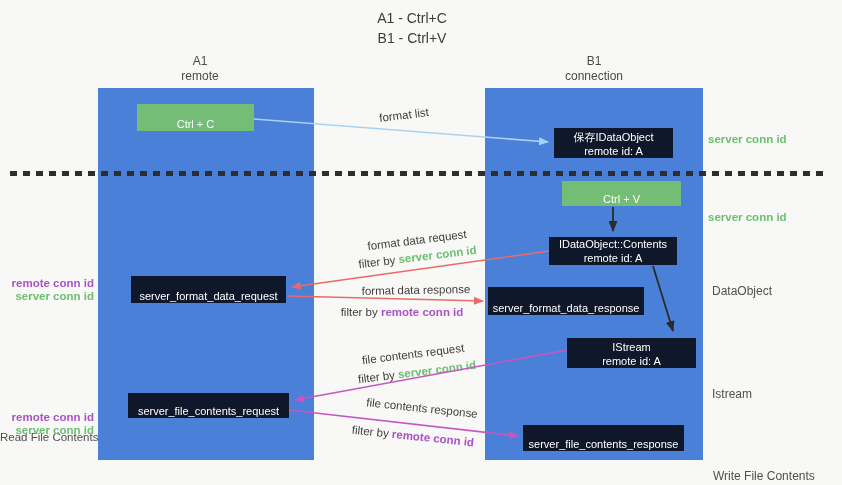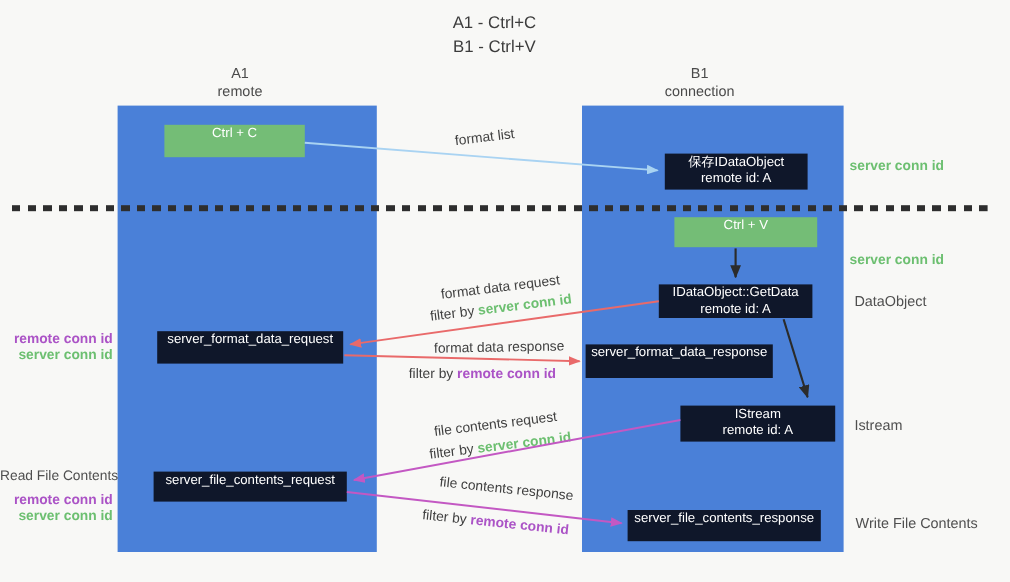--- a/index.html
+++ b/index.html
@@ -1,46 +1,46 @@
 <!DOCTYPE html>
 <html><head>
 <meta charset="utf-8">
 <style>
   html,body { margin:0; padding:0; background:#f8f8f6; }
   .canvas { position:relative; width:842px; height:485px; background:#f8f8f6;
             font-family:"Liberation Sans", sans-serif; overflow:hidden; }
   .abs { position:absolute; }
   .lane { background:#4a80d8; z-index:1; }
-  .node { display:flex; flex-direction:column; align-items:center; justify-content:flex-start;
+  .node { display:flex; flex-direction:column; align-items:center; justify-content:flex-end;
           color:#ffffff; font-size:11px; line-height:14px; text-align:center; z-index:3; white-space:nowrap; }
   .green { background:#74bd76; }
   .orange { background:#0f172a; }
   .side { font-size:11.5px; font-weight:bold; white-space:nowrap; z-index:3; }
   .g { color:#6cbf70; }
   .p { color:#ab53c6; }
-  .gray { color:#4f4f4f; font-size:12px; font-weight:normal; white-space:nowrap; z-index:3; }
+  .gray { color:#4f4f4f; font-size:12px; font-weight:normal; white-space:nowrap; z-index:3;margin-top:40px; }
   .mid { font-size:11.5px; color:#3f3f3f; white-space:nowrap; text-align:center; z-index:3; }
   .hdr { text-align:center; font-size:12px; color:#4a4a4a; line-height:15px; z-index:2; }
   .title { text-align:center; font-size:14px; color:#3c3c3c; line-height:20px; z-index:2; }
 </style>
 </head>
 <body>
 
 <div class="canvas">
 
   <div class="abs title" style="left:262px;top:8px;width:300px;">
     <div>A1 - Ctrl+C</div>
     <div>B1 - Ctrl+V</div>
   </div>
 
   <div class="abs hdr" style="left:92px;top:54px;width:216px;text-align:center;">
     <div>A1</div>
     <div>remote</div>
   </div>
-  <div class="abs hdr" style="left:474px;top:54px;width:218px;">
+  <div class="abs hdr" style="left:485px;top:54px;width:218px;">
     <div>B1</div>
     <div>connection</div>
   </div>
 
   <div class="abs lane" style="left:98px;top:88px;width:216px;height:372px;"></div>
   <div class="abs lane" style="left:485px;top:88px;width:218px;height:372px;"></div>
 
   <div class="abs" style="left:10px;top:171px;width:813px;height:5px;z-index:2;background:repeating-linear-gradient(90deg,#2e2e2e 0 7px,transparent 7px 13px);"></div>
 
   <div class="abs node green" style="left:137px;top:104px;width:117px;height:27px;">
@@ -50,21 +50,21 @@
   <div class="abs node orange" style="left:554px;top:128px;width:119px;height:30px;">
     <span>保存IDataObject</span>
     <span>remote id: A</span>
   </div>
 
   <div class="abs node green" style="left:562px;top:181px;width:119px;height:25px;">
     <span>Ctrl + V</span>
   </div>
 
   <div class="abs node orange" style="left:549px;top:237px;width:128px;height:28px;">
-    <span>IDataObject::GetData</span>
+    <span>IDataObject::Contents</span>
     <span>remote id: A</span>
   </div>
 
   <div class="abs node orange" style="left:488px;top:287px;width:156px;height:28px;">
     <span>server_format_data_response</span>
   </div>
 
   <div class="abs node orange" style="left:131px;top:276px;width:155px;height:27px;">
     <span>server_format_data_request</span>
   </div>

